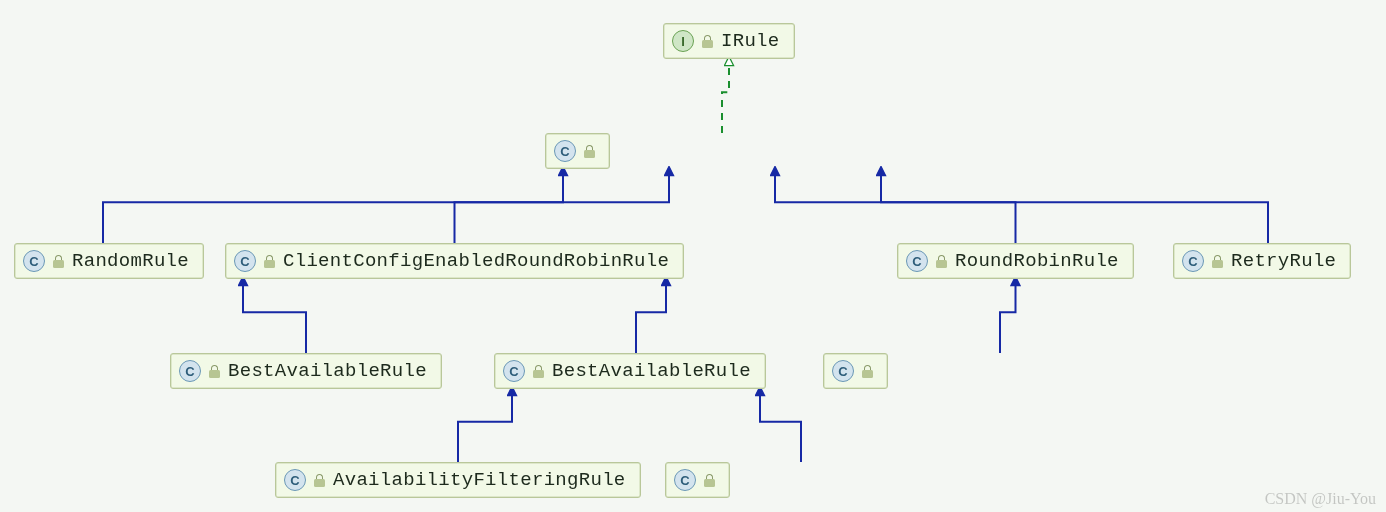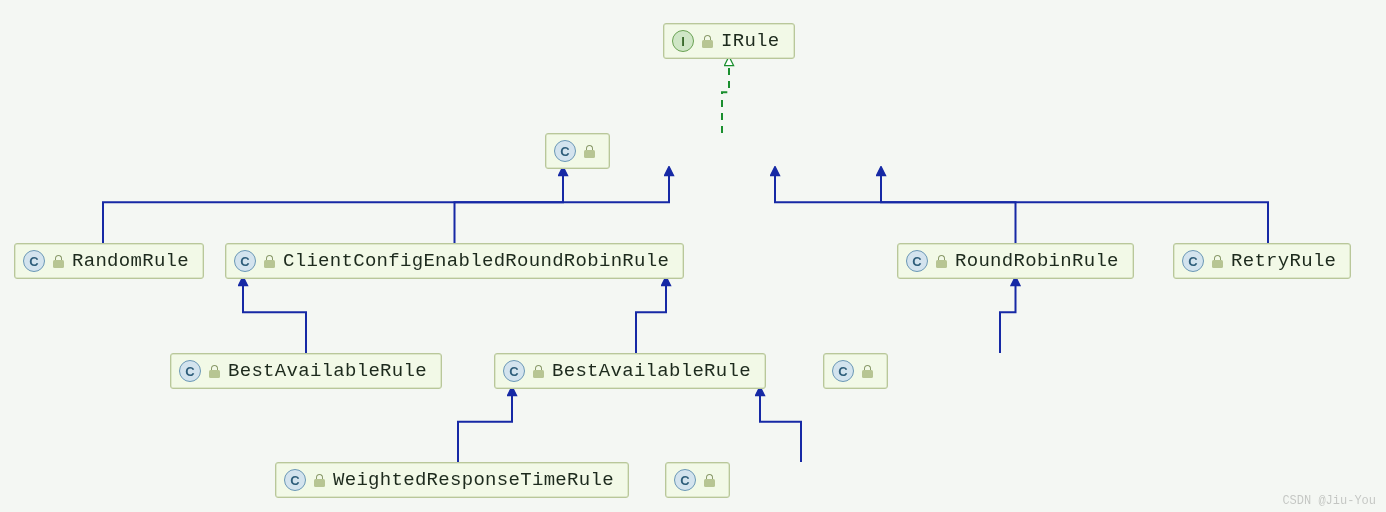--- a/index.html
+++ b/index.html
@@ -63,22 +63,22 @@
     position: absolute;
     bottom: 0; left: 0;
     width: 11px; height: 8px;
     background: #b7c593;
     border-radius: 1.5px;
   }
   .node-label { letter-spacing: 0.3px; }
   .watermark {
     position: absolute;
     right: 10px; bottom: 4px;
-    font-family: Liberation Mono, monospace;
-    font-size: 12px;
+    font-family: Liberation Serif, serif;
+    font-size: 16px;
     color: rgba(0,0,0,0.20);
     pointer-events: none;
   }
 </style>
 </head>
 <body>
 
 <div class="canvas">
   <svg class="edges">
       <defs>
@@ -140,19 +140,19 @@
       <span class="lock-icon"></span>
       <span class="node-label">BestAvailableRule</span>
     </div>
     <div class="node" style="left: 823px; top: 353px;">
       <span class="kind-badge kind-c">C</span>
       <span class="lock-icon"></span>
     </div>
     <div class="node" style="left: 275px; top: 462px;">
       <span class="kind-badge kind-c">C</span>
       <span class="lock-icon"></span>
-      <span class="node-label">WeightedResponseTimeRule</span>
+      <span class="node-label">AvailabilityFilteringRule</span>
     </div>
     <div class="node" style="left: 665px; top: 462px;">
       <span class="kind-badge kind-c">C</span>
       <span class="lock-icon"></span>
     </div>
   </div>
 
 </body></html>

